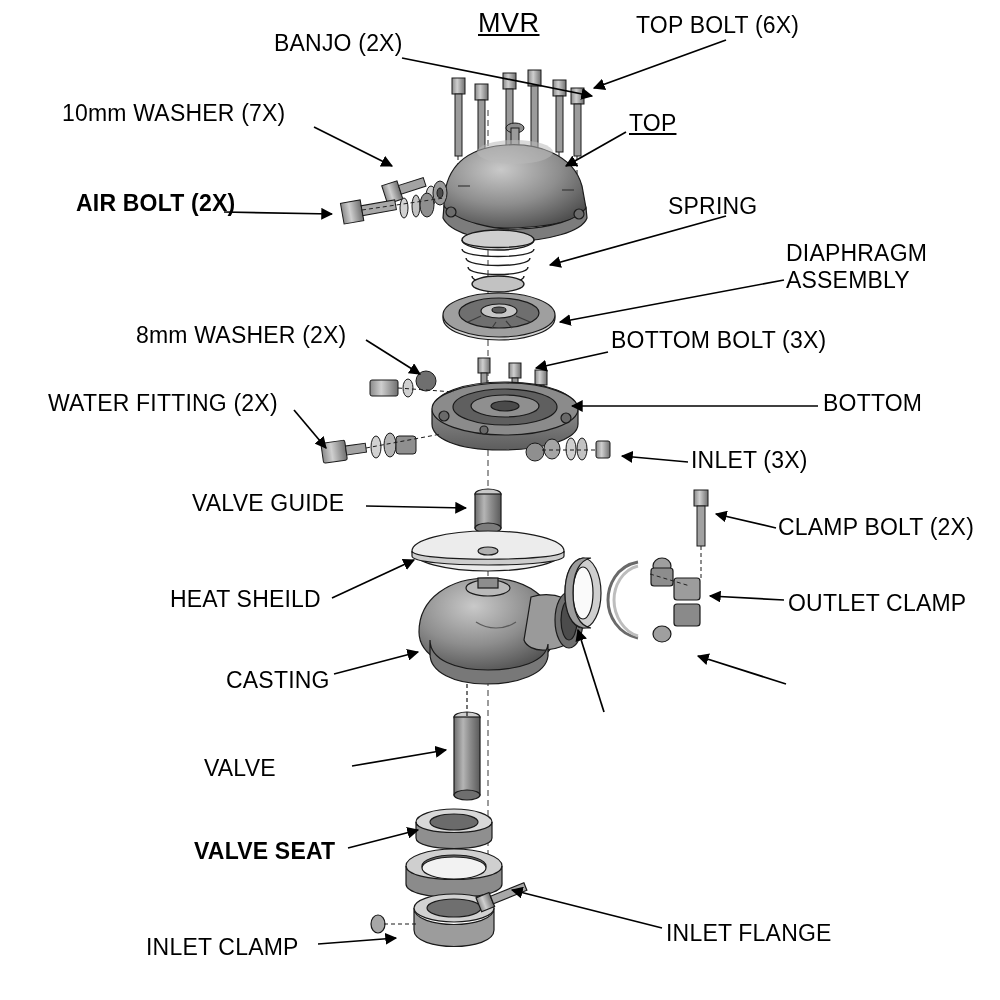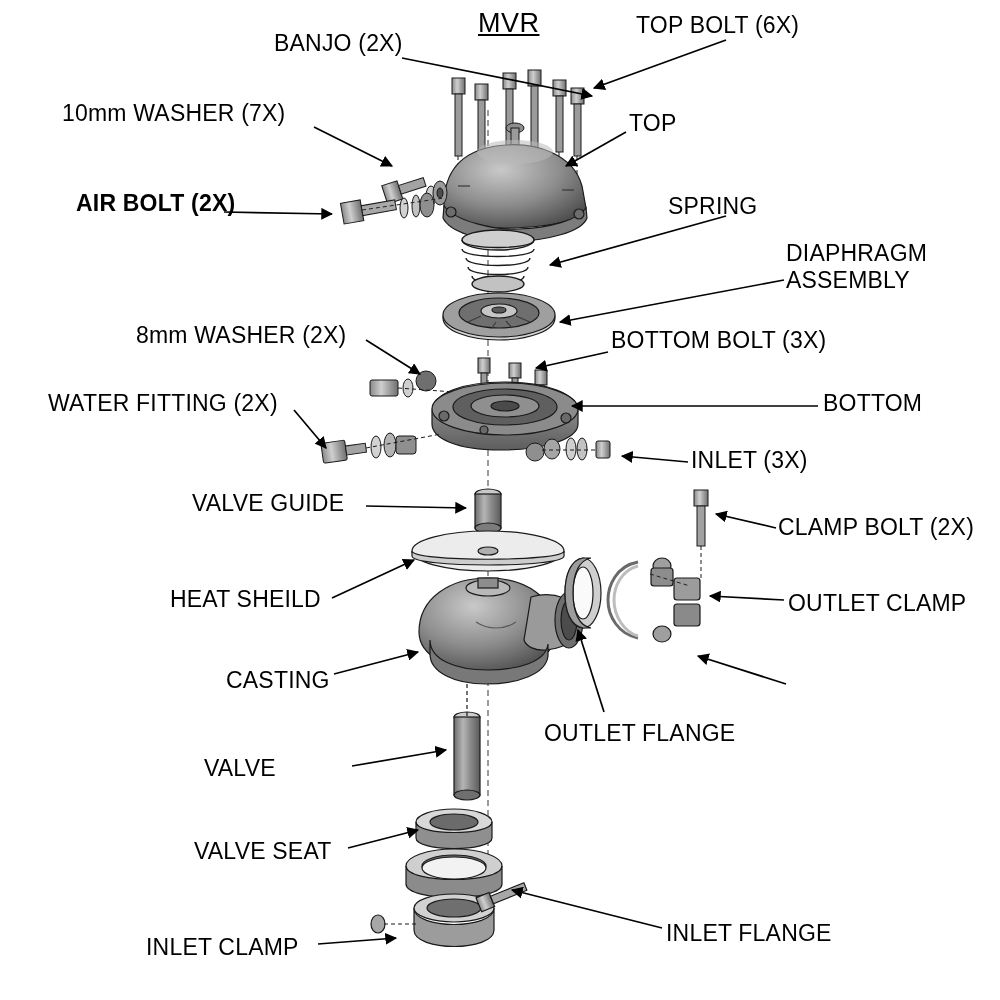--- a/index.html
+++ b/index.html
@@ -329,34 +329,33 @@
       <path d="M636 928 L486 890"></path>
       <path d="M292 944 L370 938"></path>
     </g>
   </svg>
 
   <div id="title">MVR</div>
 
   <div class="label" style="left:248px; top:30px;">BANJO (2X)</div>
   <div class="label" style="left:610px; top:12px;">TOP BOLT (6X)</div>
   <div class="label" style="left:36px;  top:100px;">10mm WASHER (7X)</div>
-  <div class="label" style="left:603px; top:110px;">TOP</div>
+  <div class="label" style="left:603px; top:110px;text-decoration:underline;">TOP</div>
   <div class="label" style="left:50px;  top:190px;font-weight:bold;">AIR BOLT (2X)</div>
   <div class="label" style="left:642px; top:193px;">SPRING</div>
   <div class="label center" style="left:760px; top:240px;">DIAPHRAGM
 ASSEMBLY</div>
   <div class="label" style="left:110px; top:322px;">8mm WASHER (2X)</div>
   <div class="label" style="left:585px; top:327px;">BOTTOM BOLT (3X)</div>
   <div class="label" style="left:22px;  top:390px;">WATER FITTING (2X)</div>
   <div class="label" style="left:797px; top:390px;">BOTTOM</div>
   <div class="label" style="left:665px; top:447px;">INLET (3X)</div>
   <div class="label" style="left:166px; top:490px;">VALVE GUIDE</div>
   <div class="label" style="left:752px; top:514px;">CLAMP BOLT (2X)</div>
   <div class="label" style="left:762px; top:590px;">OUTLET CLAMP</div>
   <div class="label" style="left:144px; top:586px;">HEAT SHEILD</div>
   <div class="label" style="left:200px; top:667px;">CASTING</div>
-  <div class="label" style="left:518px; top:720px;">OUTLET FLANGE</div>
   <div class="label" style="left:178px; top:755px;">VALVE</div>
-  <div class="label" style="left:168px; top:838px;">VALVE SEAT</div>
+  <div class="label" style="left:168px; top:838px;font-weight:bold;">VALVE SEAT</div>
   <div class="label" style="left:640px; top:920px;">INLET FLANGE</div>
   <div class="label" style="left:120px; top:934px;">INLET CLAMP</div>
 
 </div>
 
 </body></html>

